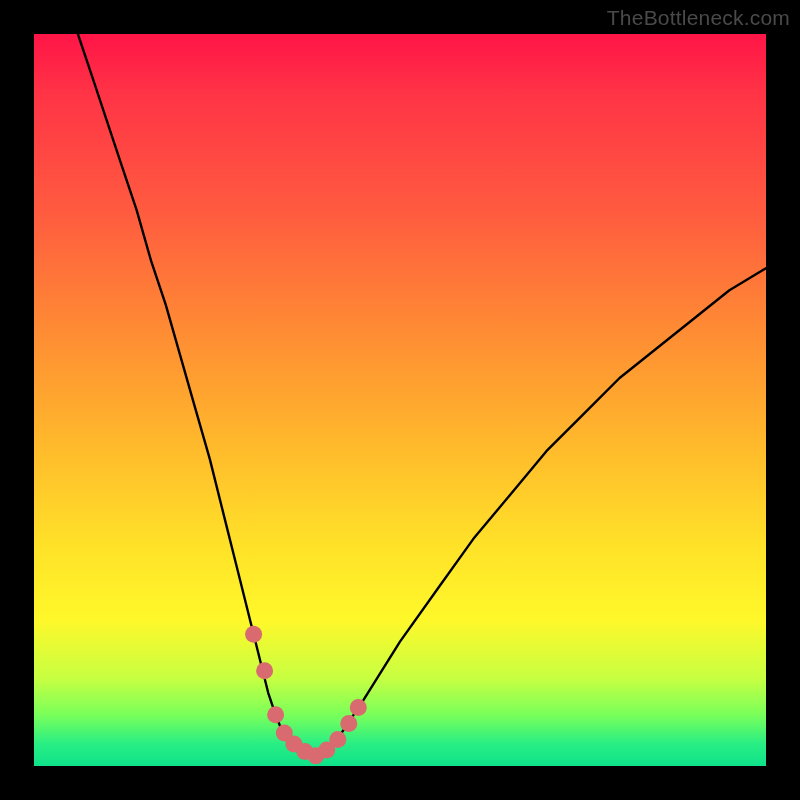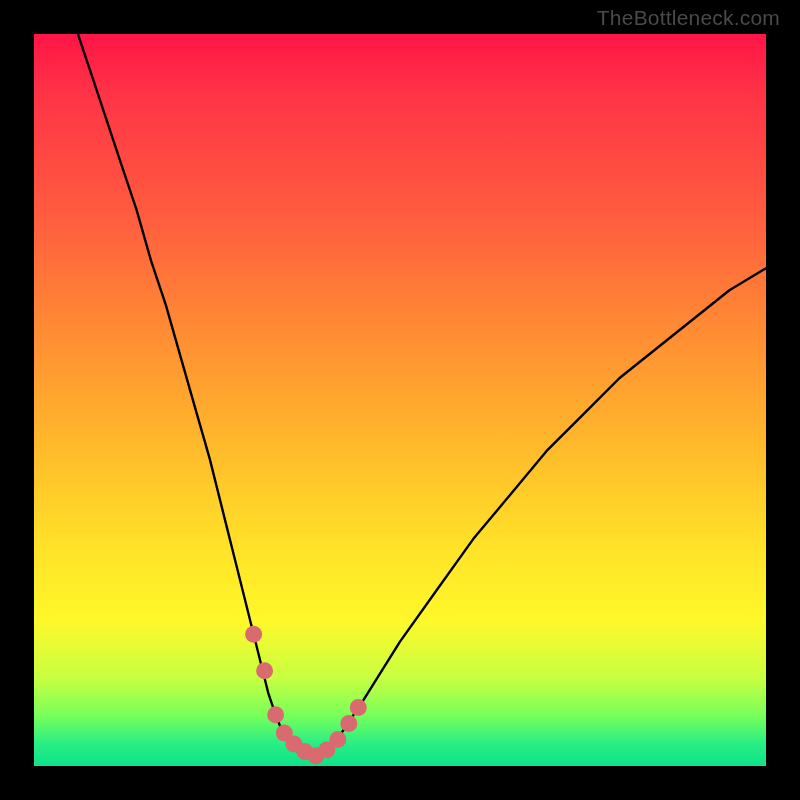--- a/index.html
+++ b/index.html
@@ -37,21 +37,21 @@
       #fff82a 80%,
       #c7ff41 88%,
       #7aff5a 93%,
       #28ee84 97%,
       #0ee28a 100%
     );
   }
   .attribution {
     position: absolute;
     top: 6px;
-    right: 20px;
+    right: 10px;
     color: #4a4a4a;
     font-size: 21px;
     font-weight: 500;
     letter-spacing: 0.2px;
   }
   svg.curve {
     position: absolute;
     left: 0;
     top: 0;
     width: 732px;

